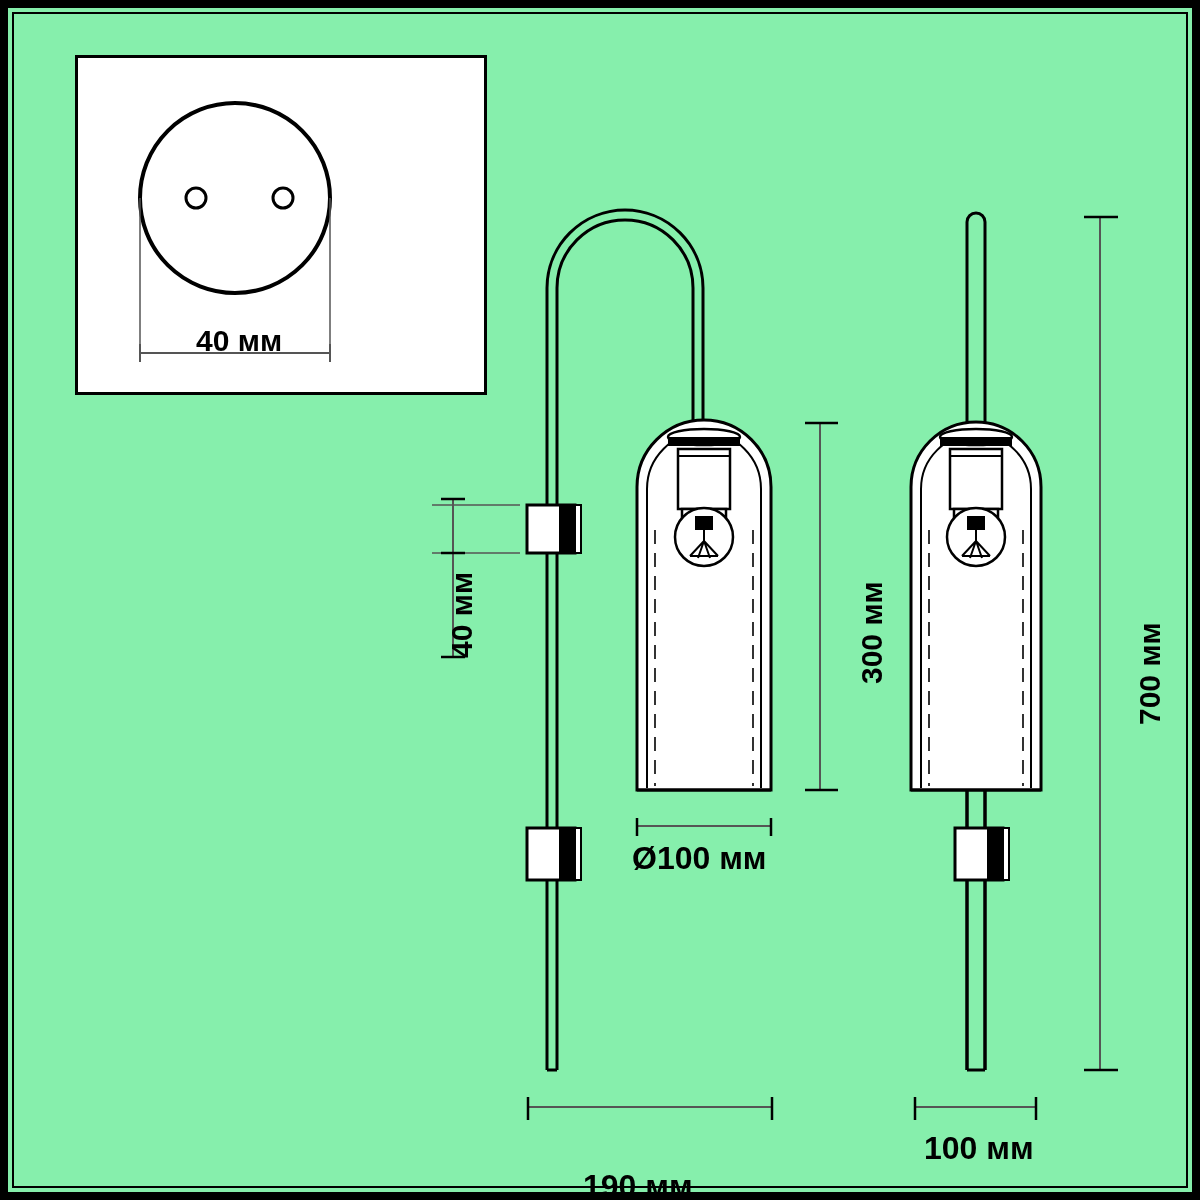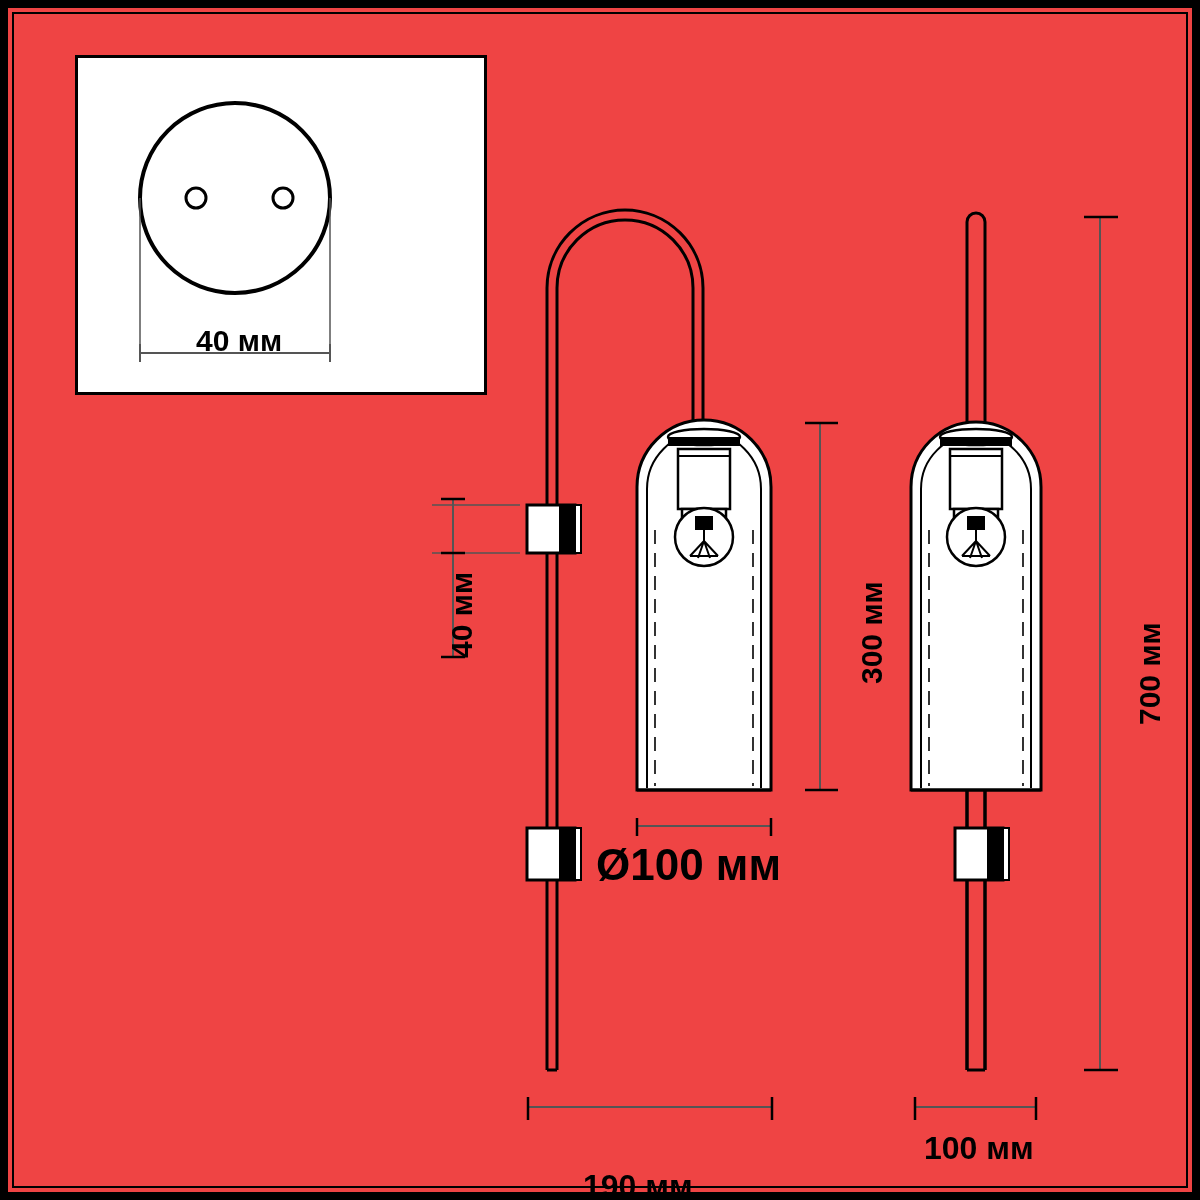--- a/index.html
+++ b/index.html
@@ -1,20 +1,20 @@
 <!DOCTYPE html>
 <html><head>
 <meta charset="utf-8">
 <style>
   html,body{margin:0;padding:0;background:#fff;}
   body{font-family:"Liberation Sans", sans-serif;}
   #sheet{
     position:relative;
     width:1200px;height:1200px;
-    background:#ef4444;
+    background:#86efac;
     overflow:hidden;
   }
   .outer-frame{
     position:absolute;left:0;top:0;width:1200px;height:1200px;
     border:8px solid #000;
     box-sizing:border-box;
   }
   .inner-frame{
     position:absolute;left:12px;top:12px;
     width:1176px;height:1176px;
@@ -183,21 +183,21 @@
     </g>
 
   </svg>
 
   <div class="dimtext" style="left:196px;top:324px;font-size:30px;">40 мм</div>
 
   <div class="dimtext vert" style="left:445px;top:658px;font-size:30px;transform:rotate(-90deg);">40 мм</div>
 
   <div class="dimtext vert" style="left:855px;top:684px;font-size:30px;transform:rotate(-90deg);">300 мм</div>
 
-  <div class="dimtext" style="left:596px;top:840px;font-size:44px;">Ø100 мм</div>
+  <div class="dimtext" style="left:632px;top:840px;font-size:32px;">Ø100 мм</div>
 
   <div class="dimtext vert" style="left:1133px;top:725px;font-size:30px;transform:rotate(-90deg);">700 мм</div>
 
   <div class="dimtext" style="left:583px;top:1124px;font-size:32px;margin-top:44px;">190 мм</div>
 
   <div class="dimtext" style="left:911px;top:1130px;font-size:32px;margin-left:13px;">100 мм</div>
 
 </div>
 
 </body></html>

